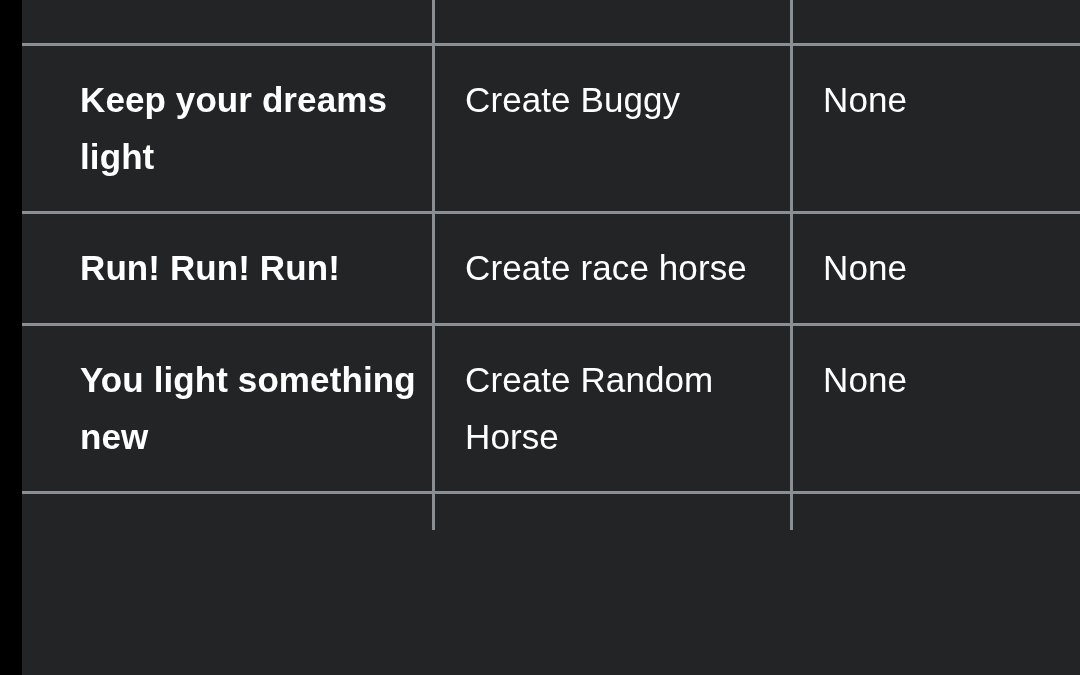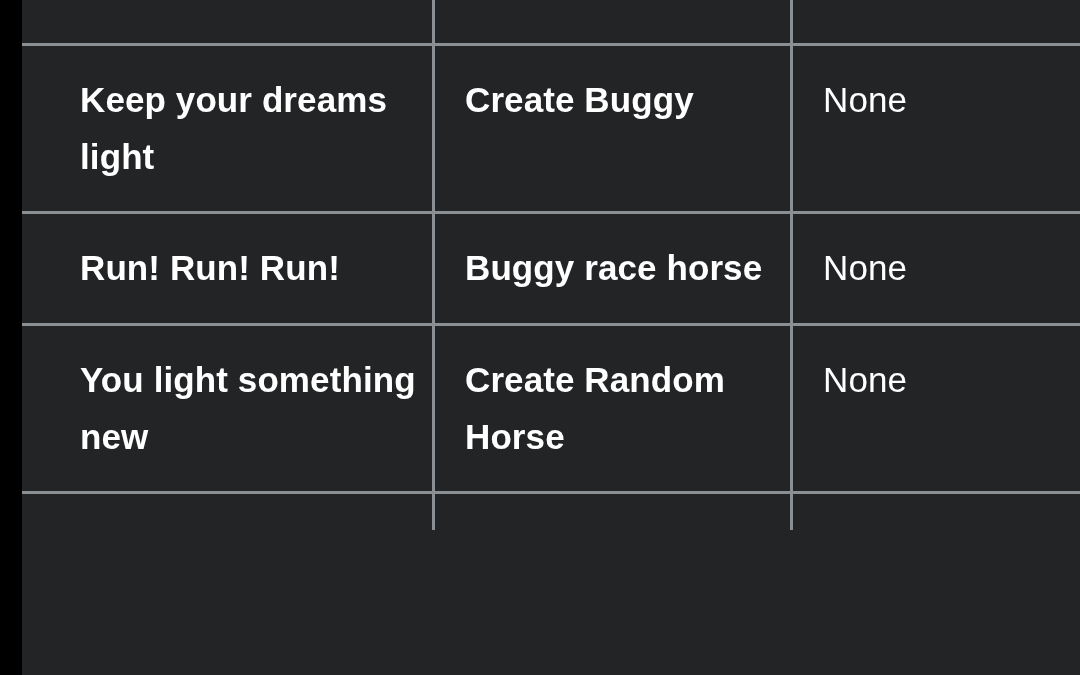--- a/index.html
+++ b/index.html
@@ -43,21 +43,20 @@
     line-height: 1.62;
     letter-spacing: 0.1px;
   }
   table.data-table td.col-a {
     width: 352px;
     font-weight: bold;
     padding-left: 58px;
   }
   table.data-table td.col-b {
     width: 325px;
-    font-weight: bold;
   }
   table.data-table td.col-c {
     width: 381px;
     border-right: none;
   }
   
   tr.row-clip-top td {
     border-top: none;
     padding-top: 0;
     padding-bottom: 0;
@@ -100,21 +99,21 @@
             </td>
           <td class="col-c">
               <span class="cell-text">None</span>
             </td>
         </tr>
         <tr>
           <td class="col-a">
               <span class="cell-text">Run! Run! Run!</span>
             </td>
           <td class="col-b">
-              <span class="cell-text">Buggy race horse</span>
+              <span class="cell-text">Create race horse</span>
             </td>
           <td class="col-c">
               <span class="cell-text">None</span>
             </td>
         </tr>
         <tr>
           <td class="col-a">
               <span class="cell-text">You light something new</span>
             </td>
           <td class="col-b">

